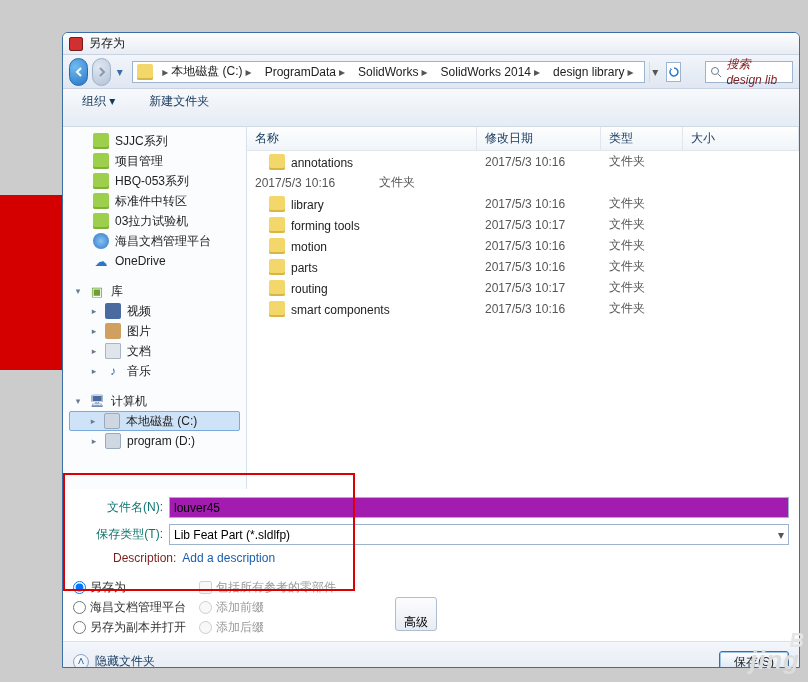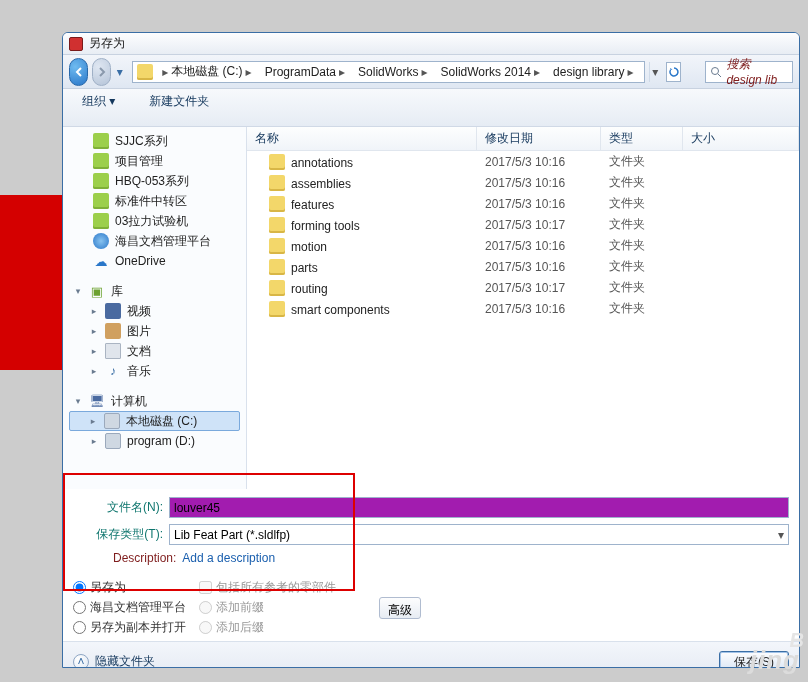--- a/index.html
+++ b/index.html
@@ -72,21 +72,21 @@
   .desc{ margin-left:40px; display:flex; align-items:center; gap:6px; margin-top:2px;}
   .desc .dl{ color:#7f1d1d;}
   .desc .dv{ color:#1a5fae;}
   
   .saveopts{ display:flex; padding:6px 10px 4px 10px; gap:10px;}
   .leftopts{ width:116px;}
   .midopts{ width:170px;}
   .opt{ display:flex; align-items:center; height:20px; gap:4px; color:#333;}
   .opt.disabled{ color:#999;}
   .opt input{ margin:0;}
-  .advbtn{ height:22px; padding:4px 8px; border:1px solid #b0bcd0; background:linear-gradient(#fdfdfe,#e7ecf3); border-radius:3px; align-self:flex-start; margin-top:20px;}
+  .advbtn{ height:22px; padding:16px 8px; border:1px solid #b0bcd0; background:linear-gradient(#fdfdfe,#e7ecf3); border-radius:3px; align-self:flex-start; margin-top:20px;margin-left:16px;}
   
   .footer{ height:40px; border-top:1px solid #d9e1ec; background:linear-gradient(#f3f6fb,#e3e9f2); display:flex; align-items:center; justify-content:space-between; padding:0 10px;}
   .hidebtn{ display:flex; align-items:center; gap:6px; color:#14375c;}
   .hidecirc{ width:16px; height:16px; border-radius:8px; border:1px solid #8ea6c4; display:flex; align-items:center; justify-content:center; color:#3a6ea5; background:radial-gradient(circle at 30% 30%,#fff,#dfe8f3);}
   .mainbtn{ height:22px; padding:2px 14px; border:1px solid #3a6ea5; background:linear-gradient(#fdfdfe,#d7e4f4); border-radius:3px; color:#222; box-shadow:0 0 0 1px #a2c3e8 inset;}
   
   .wm{ position:absolute; right:8px; bottom:6px; color:#dcdcdc; font-size:26px; font-style:italic; font-weight:bold; letter-spacing:1px; pointer-events:none;}
   .wm2{ position:absolute; right:4px; bottom:30px; color:#e5e5e5; font-size:20px; font-style:italic; font-weight:bold; pointer-events:none;}
 </style>
 </head>
@@ -251,31 +251,27 @@
       <div class="rows" id="rows-holder">
           <div class="row">
             <div class="cname">
               <span class="icon icon-folder"></span>
               <span>annotations</span>
             </div>
             <div class="cdate">2017/5/3 10:16</div>
             <div class="ctype">文件夹</div>
           </div>
           <div class="row">
-            <div class="cname">
-              <span class="icon icon-folder"></span>
-              <span>assemblies</span>
-            </div>
-            <div class="cdate">2017/5/3 10:16</div>
-            <div class="ctype">文件夹</div>
-          </div>
-          <div class="row">
-            <div class="cname">
-              <span class="icon icon-folder"></span>
-              <span>features</span>
+            <div class="cdate">2017/5/3 10:16</div>
+            <div class="ctype">文件夹</div>
+          </div>
+          <div class="row">
+            <div class="cname">
+              <span class="icon icon-folder"></span>
+              <span>library</span>
             </div>
             <div class="cdate">2017/5/3 10:16</div>
             <div class="ctype">文件夹</div>
           </div>
           <div class="row">
             <div class="cname">
               <span class="icon icon-folder"></span>
               <span>forming tools</span>
             </div>
             <div class="cdate">2017/5/3 10:17</div>

